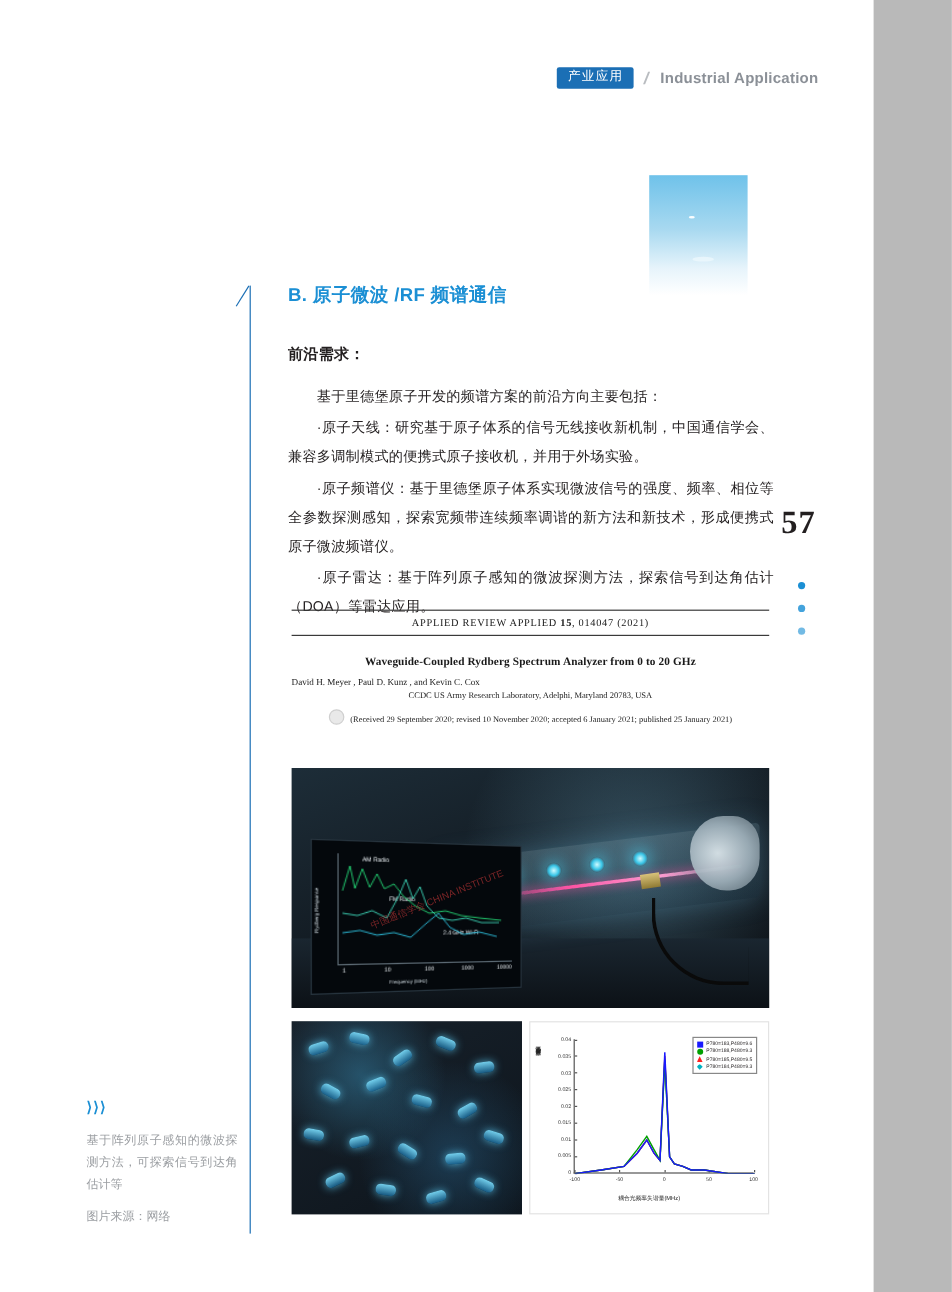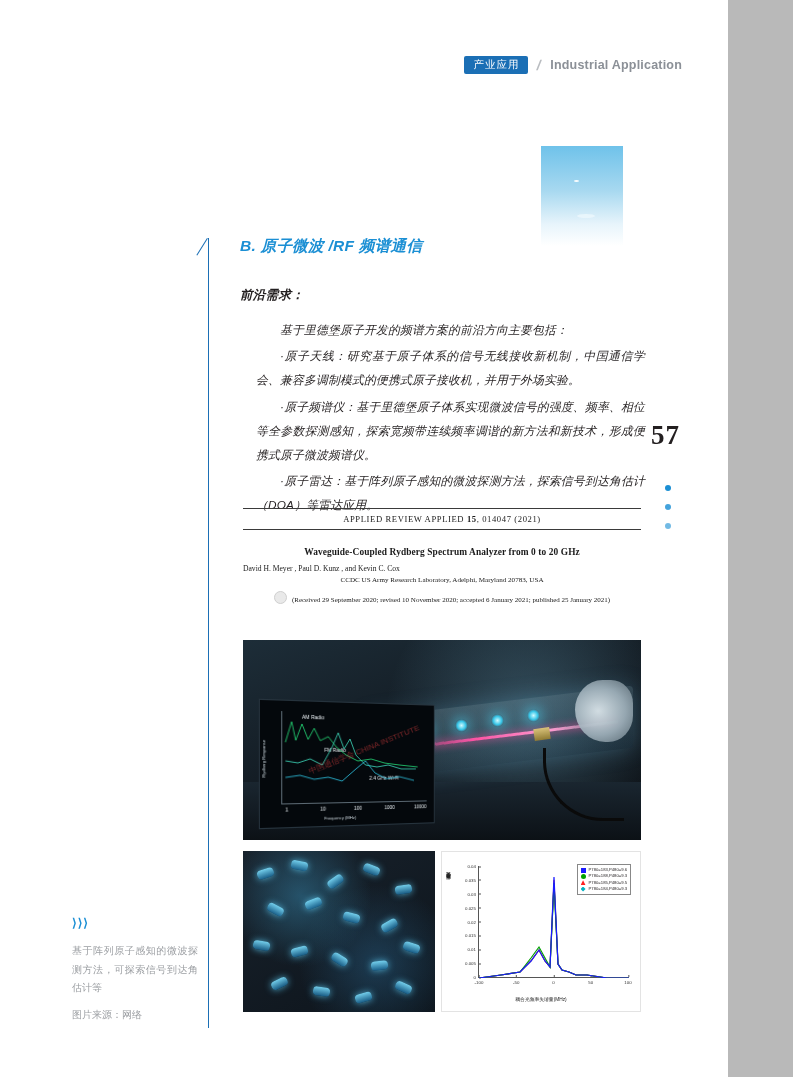--- a/index.html
+++ b/index.html
@@ -127,21 +127,20 @@
   }
   .deco-dots span:nth-child(2) { opacity: .82; }
   .deco-dots span:nth-child(3) { opacity: .62; }
 
   
   .content {
     position: absolute;
     left: 240px;
     top: 236px;
     width: 405px;
-    font-style: italic;
   }
   .sec-title {
     color: #1b8fd4;
     font-size: 15.5px;
     font-weight: bold;
     letter-spacing: .3px;
     margin: 0 0 30px 0;
   }
   .sub-title {
     font-size: 12.5px;
@@ -151,21 +150,21 @@
     letter-spacing: .3px;
   }
   .para {
     font-size: 11.8px;
     line-height: 2.05;
     color: #231f20;
     margin: 0 0 2px 0;
     text-align: justify;
     letter-spacing: .2px;
   }
-  .para.indent { text-indent: 24px; margin-left: 16px; }
+  .para.indent { text-indent: 24px; }
 
   
   .paper {
     position: absolute;
     left: 243px;
     top: 508px;
     width: 398px;
     font-family: "Liberation Serif", serif;
     color: #1a1a1a;
   }

